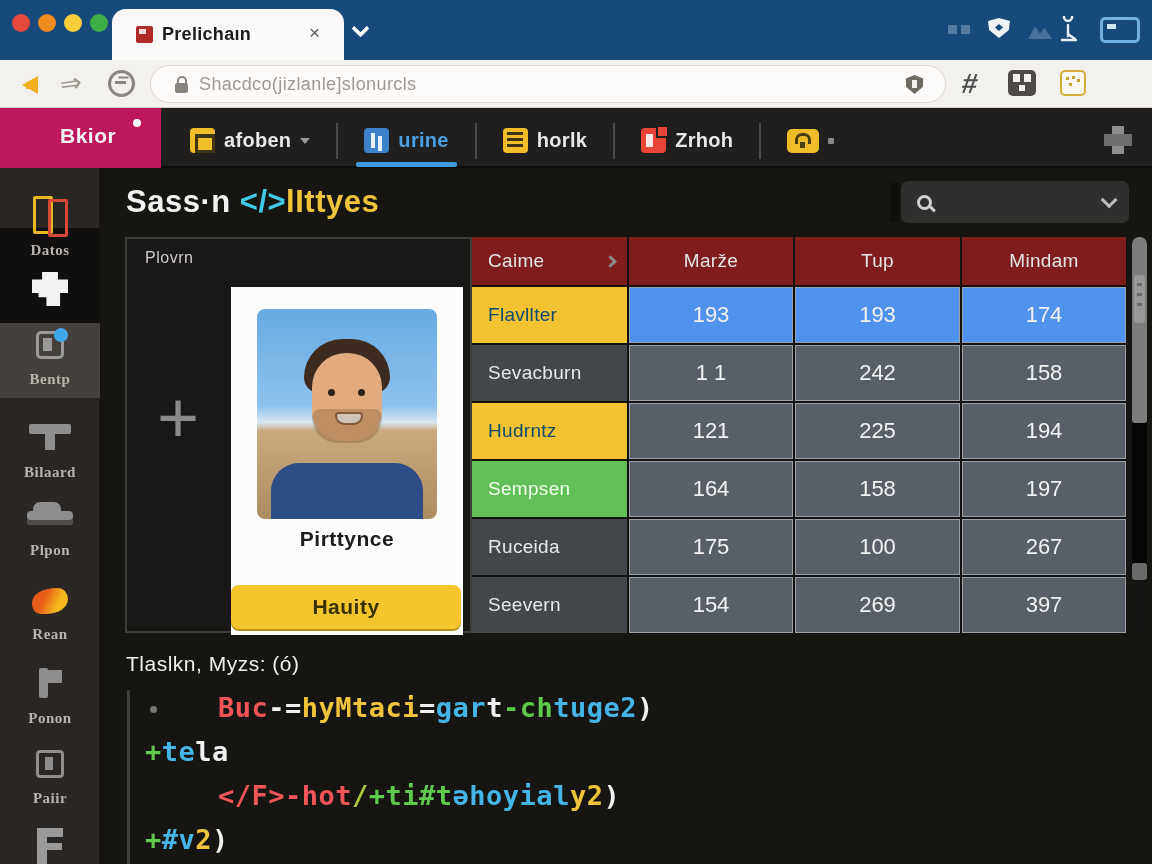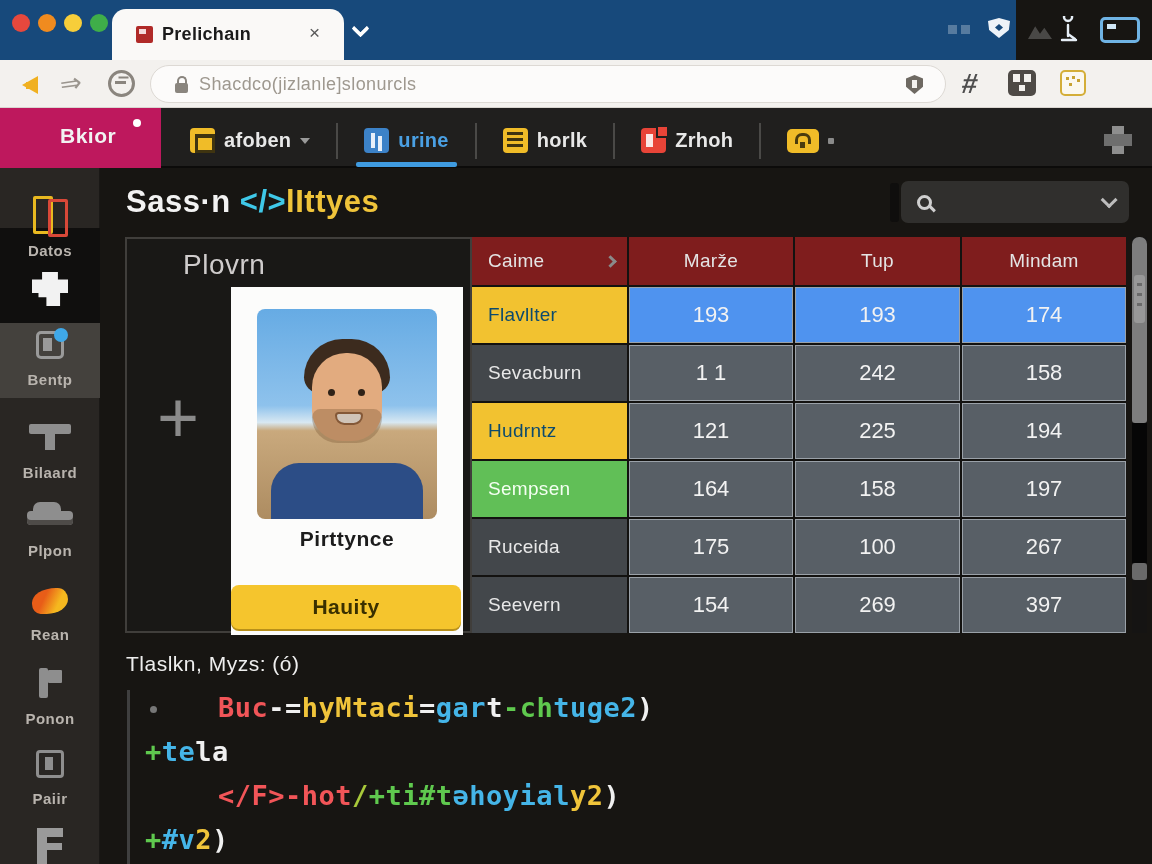--- a/index.html
+++ b/index.html
@@ -1,20 +1,20 @@
 <!DOCTYPE html>
 <html><head>
 <meta charset="utf-8">
 <style>
   * { margin:0; padding:0; box-sizing:border-box; }
   body { font-family:"Liberation Sans","DejaVu Sans",sans-serif; background:#000; }
   #screen { position:relative; width:1152px; height:864px; overflow:hidden; background:#171512; }
 
   
-  .titlebar { position:absolute; left:0; top:0; width:1016px; height:60px; background:#17497b; }
+  .titlebar { position:absolute; left:0; top:0; width:1152px; height:60px; background:#17497b; }
   .tl-dot { position:absolute; top:14px; width:18px; height:18px; border-radius:50%; }
   .browser-tab { position:absolute; left:112px; top:9px; width:232px; height:51px; background:#faf9f7; border-radius:14px 14px 0 0; }
   .tab-fav { position:absolute; left:24px; top:17px; width:17px; height:17px; background:#b02a28; border-radius:2px; }
   .tab-fav::after { content:""; position:absolute; left:3px; top:3px; width:7px; height:5px; background:#f3dada; }
   .tab-title { position:absolute; left:50px; top:15px; font-size:18px; color:#1b1b1b; font-weight:600; letter-spacing:.3px; }
   .tab-close { position:absolute; right:24px; top:13px; font-size:19px; color:#5a5a5a; }
   .tb-chev { position:absolute; left:354px; top:22px; width:13px; height:13px; border-right:4px solid #fff; border-bottom:4px solid #fff; transform:rotate(45deg); border-radius:2px; }
   .faint-sq { position:absolute; top:25px; width:9px; height:9px; background:rgba(255,255,255,.28); }
   .tb-shield { position:absolute; left:988px; top:18px; width:22px; height:20px; background:#eef3f8; clip-path:polygon(50% 0,100% 15%,95% 60%,50% 100%,5% 60%,0 15%); }
   .tb-shield i { position:absolute; left:7px; top:6px; width:8px; height:7px; background:#17497b; display:block; clip-path:polygon(50% 0,100% 50%,50% 100%,0 50%); }
@@ -77,21 +77,21 @@
   .nav-right-burger .bbar { width:26px; height:3.5px; background:#9a9a9a; border-radius:2px; margin-bottom:5px; }
   .plus-blocks { position:absolute; left:1104px; top:18px; width:28px; height:28px; }
   .plus-blocks::before { content:""; position:absolute; left:8px; top:0; width:12px; height:28px; background:#8e8e8e; }
   .plus-blocks::after { content:""; position:absolute; left:0; top:8px; width:28px; height:12px; background:#6e6e6e; }
 
   
   .sidebar { position:absolute; left:0; top:168px; width:100px; height:696px; background:#292623; border-right:1px solid #1a1816; }
   .sb-dark-block { position:absolute; left:0; top:60px; width:100px; height:96px; background:#100f0e; }
   .sb-item { position:absolute; left:0; width:100px; text-align:center; cursor:pointer; }
   .sb-item.sb-active { background:#44413d; padding-bottom:10px; }
-  .sb-label { margin-top:8px; font-size:15px; font-weight:700; color:#b9b4ae; letter-spacing:.5px; }
+  .sb-label { margin-top:8px; font-size:15px; font-weight:700; color:#b9b4ae; letter-spacing:.5px;font-family:Liberation Serif, serif; }
   .sbi { display:inline-block; position:relative; margin-top:8px; }
   .book-icon { width:34px; height:34px; }
   .book-icon::before { content:""; position:absolute; left:0; top:0; width:14px; height:32px; border:3.5px solid #e8b820; border-radius:2px; }
   .book-icon::after { content:""; position:absolute; left:15px; top:3px; width:14px; height:32px; border:3.5px solid #d84838; border-radius:2px; }
   .puzzle-icon { width:36px; height:34px; background:#f2f2f2; clip-path:polygon(0 22%,28% 22%,28% 0,72% 0,72% 22%,100% 22%,100% 62%,78% 62%,78% 100%,40% 100%,40% 74%,18% 74%,18% 62%,0 62%); }
   .panel-icon { width:28px; height:28px; border:3.5px solid #9a9a9a; border-radius:5px; }
   .panel-icon::before { content:""; position:absolute; left:4px; top:4px; width:9px; height:13px; background:#9a9a9a; }
   .panel-icon::after { content:""; position:absolute; right:-7px; top:-6px; width:14px; height:14px; background:#3fa8e8; border-radius:50%; }
   .hammer-icon { width:42px; height:30px; }
   .hammer-icon::before { content:""; position:absolute; left:0; top:2px; width:42px; height:10px; background:#8e8e8e; border-radius:2px; }
@@ -113,21 +113,21 @@
   #page-title { position:absolute; left:126px; top:184px; font-size:31px; font-weight:700; letter-spacing:.5px; }
   .search-notch { position:absolute; left:890px; top:183px; width:9px; height:39px; background:#0f0e0d; border-radius:3px; }
   .search-box { position:absolute; left:901px; top:181px; width:228px; height:42px; background:#302f2d; border-radius:7px; display:flex; align-items:center; padding:0 16px; }
   .search-input { flex:1; background:transparent; border:none; outline:none; color:#ddd; font-size:16px; margin:0 10px; min-width:0; }
   .mag { position:relative; width:15px; height:15px; border:3px solid #cfcfcf; border-radius:50%; flex:none; }
   .mag::after { content:""; position:absolute; width:8px; height:3px; background:#cfcfcf; transform:rotate(45deg); right:-7px; bottom:-3px; }
   .sb-chev { width:12px; height:12px; border-right:3px solid #bdbdbd; border-bottom:3px solid #bdbdbd; transform:rotate(45deg) translateY(-3px); flex:none; }
 
   
   .profile-panel { position:absolute; left:125px; top:237px; width:347px; height:396px; background:#191816; border:2px solid #403e3b; }
-  .panel-title { position:absolute; left:18px; top:10px; font-size:28px; color:#cfcccc; letter-spacing:.5px;margin-left:38px; }
+  .panel-title { position:absolute; left:18px; top:10px; font-size:16px; color:#cfcccc; letter-spacing:.5px; }
   .add-plus { position:absolute; left:30px; top:142px; font-size:72px; font-weight:300; color:#8a8a8a; line-height:1; cursor:pointer; }
   .profile-card { position:absolute; left:104px; top:48px; width:232px; height:348px; background:#fcfcfb; border-radius:0; }
   .photo { position:absolute; left:26px; top:22px; width:180px; height:210px; border-radius:8px; overflow:hidden;
            background:linear-gradient(#66abe4 0%,#8ec2ec 46%,#d8e8f2 54%,#c9a97d 58%,#ad8c61 100%); }
   .hair { position:absolute; top:30px; left:50%; transform:translateX(-50%); width:86px; height:54px; background:#3c2b1e; border-radius:44px 44px 18px 18px; }
   .face { position:absolute; top:44px; left:50%; transform:translateX(-50%); width:70px; height:88px; background:#e2ab7f; border-radius:34px 34px 30px 30px; }
   .face::before { content:""; position:absolute; left:16px; top:36px; width:7px; height:7px; background:#2e2218; border-radius:50%; box-shadow:30px 0 0 #2e2218; }
   .face::after { content:""; position:absolute; left:23px; bottom:16px; width:24px; height:9px; background:#fff; border:2px solid #8a5a3a; border-radius:4px 4px 10px 10px; }
   .beard { position:absolute; top:100px; left:50%; transform:translateX(-50%); width:70px; height:34px; background:rgba(120,86,52,.35); border-radius:10px 10px 30px 30px; }
   .shirt { position:absolute; bottom:0; left:50%; transform:translateX(-50%); width:152px; height:56px; background:#2c4d86; border-radius:28px 28px 0 0; }

